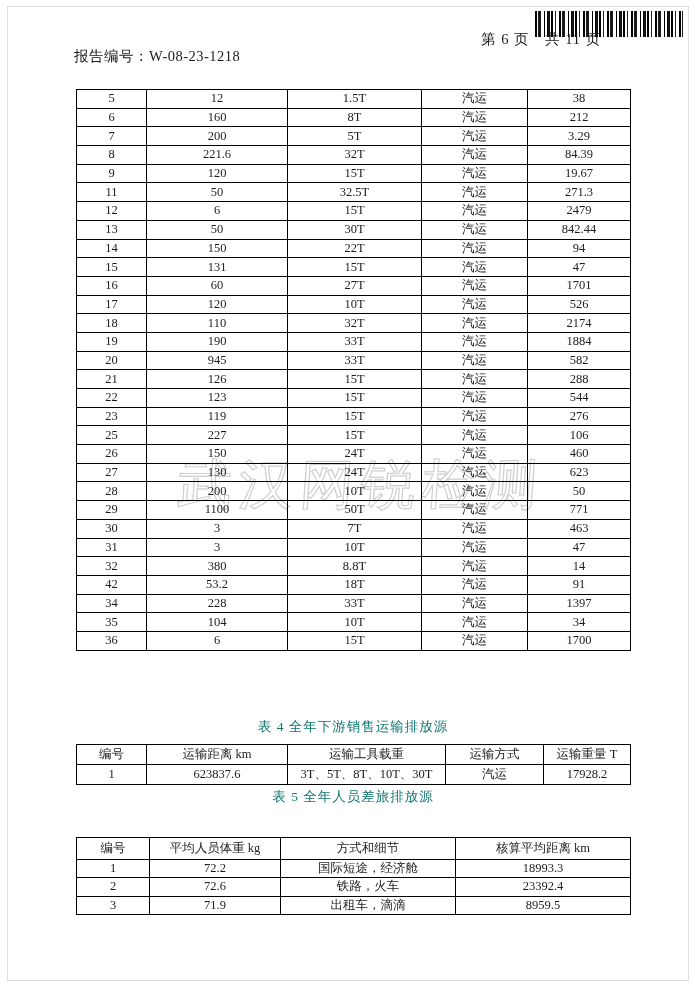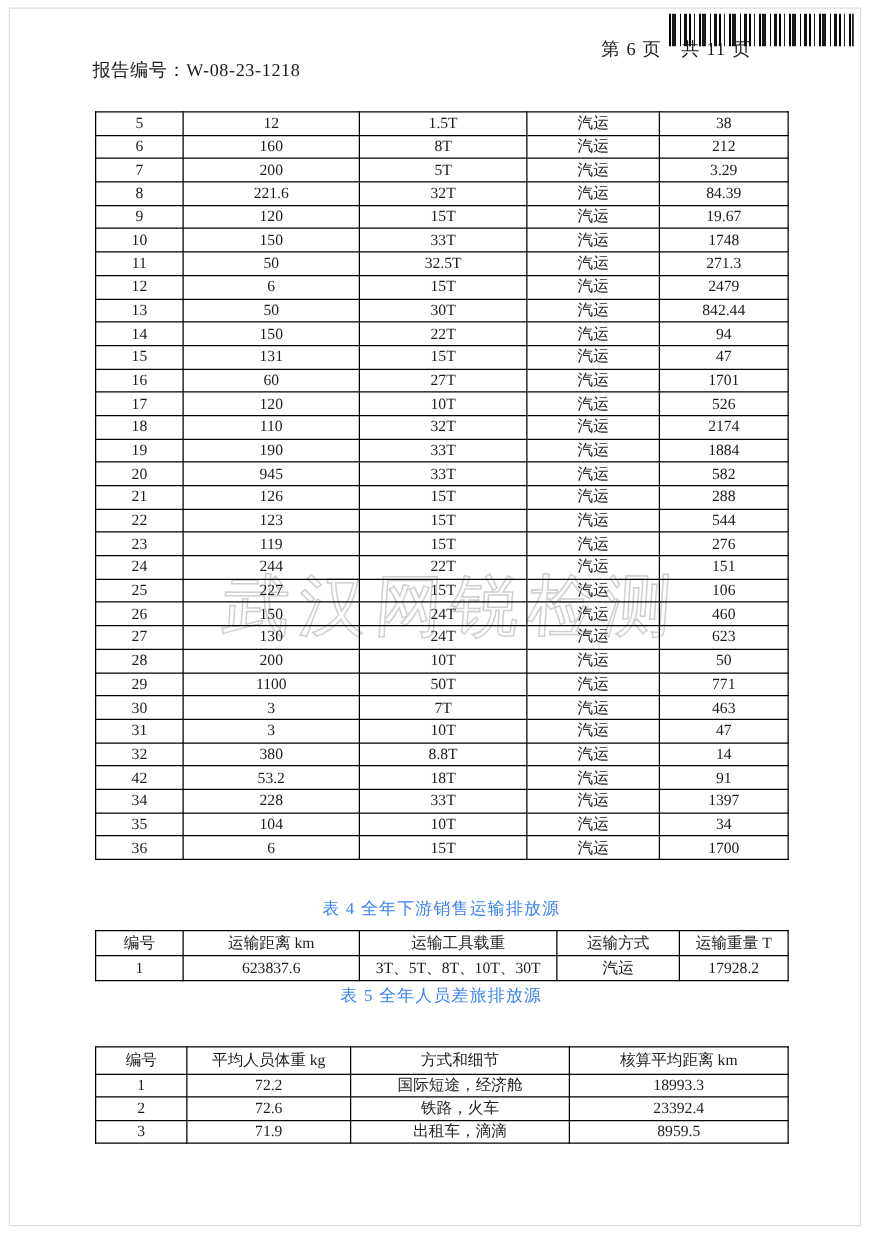--- a/index.html
+++ b/index.html
@@ -45,21 +45,21 @@
   #main-table { left:76px; top:89px;  width:554px; }
   #main-table tr { height:18.7px; }
   #table4     { left:76px; top:744px; width:554px; }
   #table4 tr  { height:20px; }
   #table5     { left:76px; top:837px; width:554px; }
   #table5 thead tr { height:22px; }
   #table5 tbody tr { height:18.3px; }
 
   .tbl-title {
     position:absolute; left:76px; width:554px; text-align:center;
-    font-size:13.5px; letter-spacing:1px; color:#3b82f6; z-index:1;
+    font-size:13.5px; letter-spacing:1px; color:#0f766e; z-index:1;
   }
   .t4-title { top:718px; }
   .t5-title { top:788px; }
 </style>
 </head>
 <body>
 
 <div class="page-frame"></div>
 
 <div class="barcode"></div>
@@ -107,27 +107,20 @@
         <td>84.39</td>
       </tr>
       <tr>
         <td>9</td>
         <td>120</td>
         <td>15T</td>
         <td>汽运</td>
         <td>19.67</td>
       </tr>
       <tr>
-        <td>10</td>
-        <td>150</td>
-        <td>33T</td>
-        <td>汽运</td>
-        <td>1748</td>
-      </tr>
-      <tr>
         <td>11</td>
         <td>50</td>
         <td>32.5T</td>
         <td>汽运</td>
         <td>271.3</td>
       </tr>
       <tr>
         <td>12</td>
         <td>6</td>
         <td>15T</td>
@@ -203,27 +196,20 @@
         <td>15T</td>
         <td>汽运</td>
         <td>544</td>
       </tr>
       <tr>
         <td>23</td>
         <td>119</td>
         <td>15T</td>
         <td>汽运</td>
         <td>276</td>
-      </tr>
-      <tr>
-        <td>24</td>
-        <td>244</td>
-        <td>22T</td>
-        <td>汽运</td>
-        <td>151</td>
       </tr>
       <tr>
         <td>25</td>
         <td>227</td>
         <td>15T</td>
         <td>汽运</td>
         <td>106</td>
       </tr>
       <tr>
         <td>26</td>

